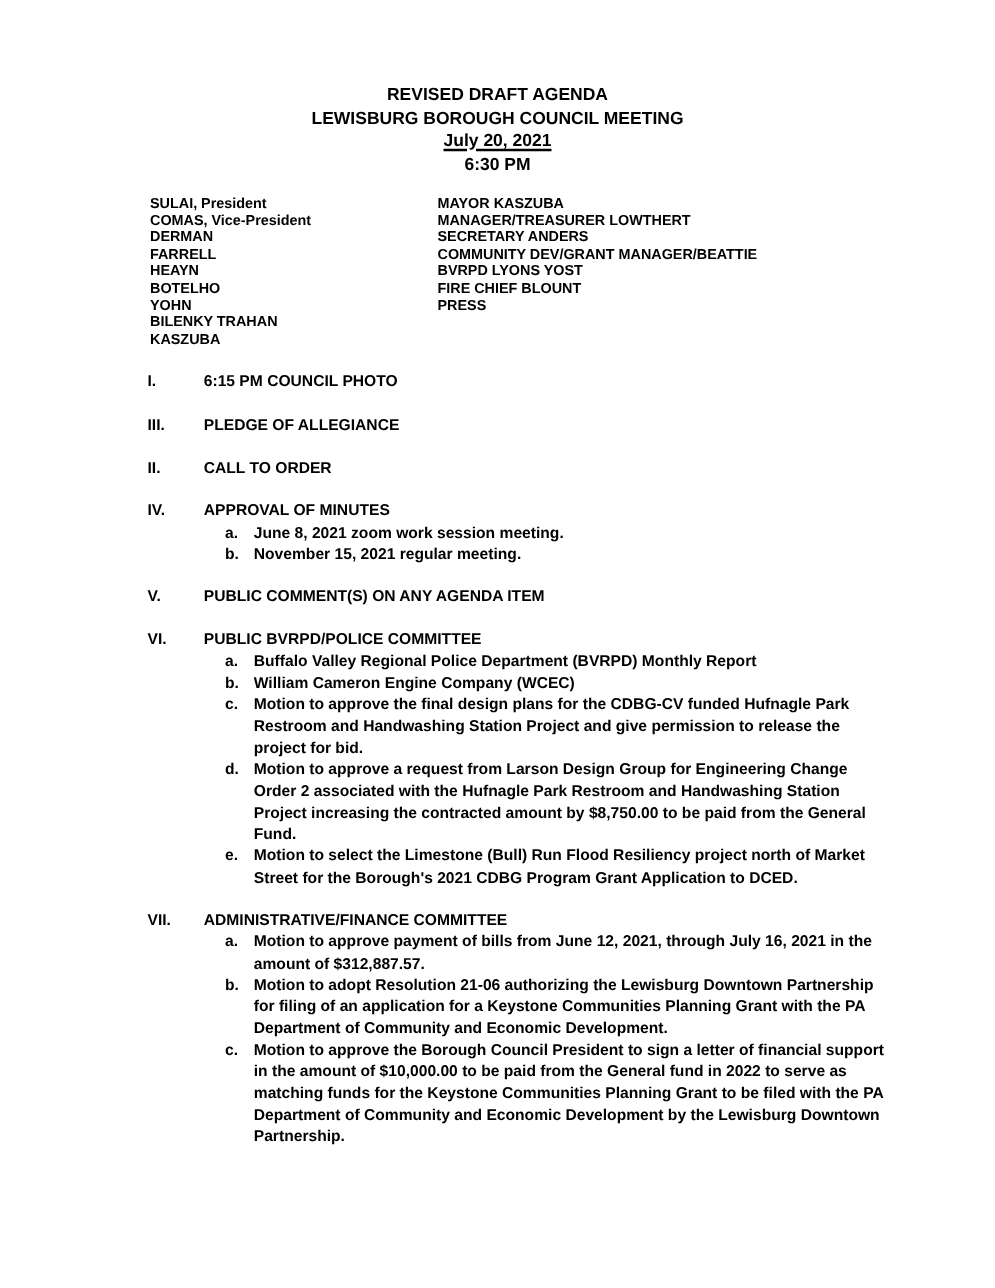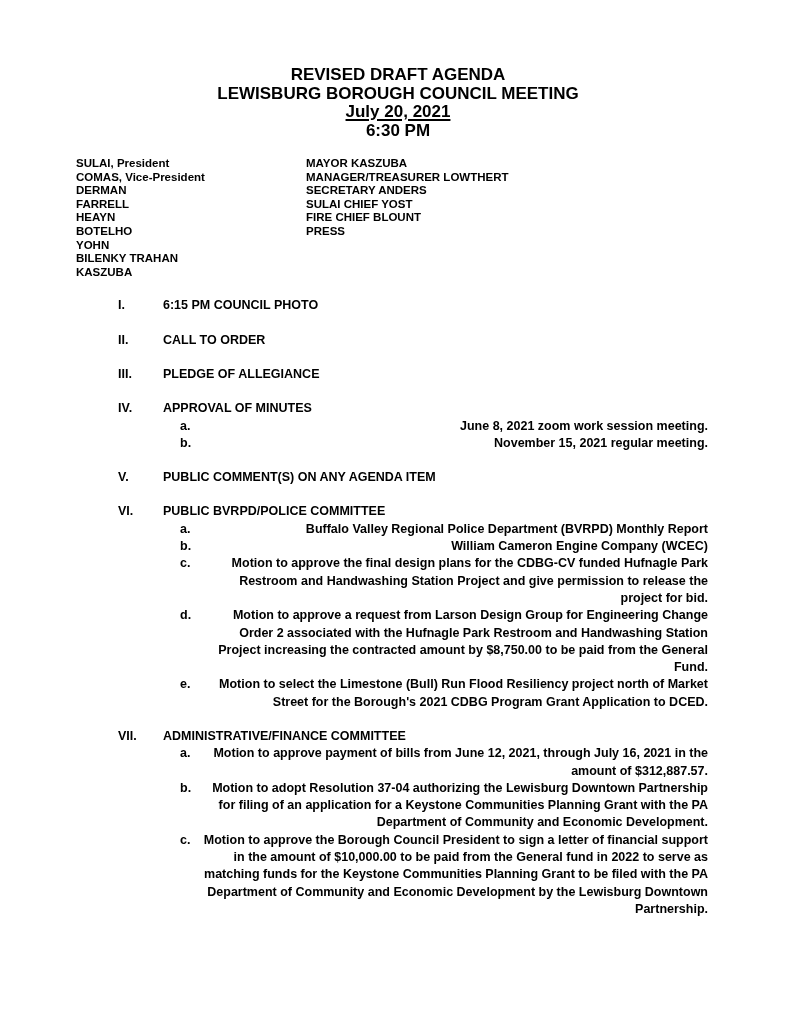--- a/index.html
+++ b/index.html
@@ -14,33 +14,33 @@
     background: #ffffff;
     color: #000000;
     font-family: "Liberation Sans", sans-serif;
     font-weight: 700;
     overflow: hidden;
   }
   
   .doc-header {
     padding-top: 66px;
     text-align: center;
-    font-size: 17px;
+    font-size: 14px;
     line-height: 18.5px;
   }
   .doc-header .date {
     text-decoration: underline;
     text-decoration-thickness: 2px;
     text-underline-offset: 2px;
   }
   
   .attendees {
     display: flex;
     margin-top: 17px;
-    padding-left: 76px;
+    padding-left: 120px;
     font-size: 11.5px;
     line-height: 13.6px;
   }
   .attendees .col-left {
     width: 230px;
     flex: 0 0 230px;
   }
   .attendees .col-right {
     flex: 1;
   }
@@ -70,21 +70,20 @@
   }
   .item {
     display: flex;
   }
   .letter {
     flex: 0 0 23px;
     width: 23px;
   }
   .item-text {
     flex: 1;
-    text-align: right;
   }
 </style>
 </head>
 <body>
 
 <div class="page">
 
   <div class="doc-header">
     <div>REVISED DRAFT AGENDA</div>
     <div>LEWISBURG BOROUGH COUNCIL MEETING</div>
@@ -101,47 +100,48 @@
         <div>HEAYN</div>
         <div>BOTELHO</div>
         <div>YOHN</div>
         <div>BILENKY TRAHAN</div>
         <div>KASZUBA</div>
       </div>
     <div class="col-right">
         <div>MAYOR KASZUBA</div>
         <div>MANAGER/TREASURER LOWTHERT</div>
         <div>SECRETARY ANDERS</div>
-        <div>SULAI CHIEF YOST</div>
+        <div>COMMUNITY DEV/GRANT MANAGER/BEATTIE</div>
+        <div>BVRPD LYONS YOST</div>
         <div>FIRE CHIEF BLOUNT</div>
         <div>PRESS</div>
       </div>
   </div>
 
   <div class="agenda">
       <div class="section">
         <div class="sec-head">
           <div class="numeral">I.</div>
           <div class="sec-title">6:15 PM COUNCIL PHOTO</div>
         </div>
       </div>
       <div class="section">
         <div class="sec-head">
+          <div class="numeral">III.</div>
+          <div class="sec-title">PLEDGE OF ALLEGIANCE</div>
+        </div>
+      </div>
+      <div class="section">
+        <div class="sec-head">
           <div class="numeral">II.</div>
           <div class="sec-title">CALL TO ORDER</div>
         </div>
       </div>
       <div class="section">
         <div class="sec-head">
-          <div class="numeral">III.</div>
-          <div class="sec-title">PLEDGE OF ALLEGIANCE</div>
-        </div>
-      </div>
-      <div class="section">
-        <div class="sec-head">
           <div class="numeral">IV.</div>
           <div class="sec-title">APPROVAL OF MINUTES</div>
         </div>
         <div class="items">
           <div class="item">
             <div class="letter">a.</div>
             <div class="item-text">June 8, 2021 zoom work session meeting.</div>
           </div>
           <div class="item">
             <div class="letter">b.</div>
@@ -188,21 +188,21 @@
           <div class="numeral">VII.</div>
           <div class="sec-title">ADMINISTRATIVE/FINANCE COMMITTEE</div>
         </div>
         <div class="items">
           <div class="item">
             <div class="letter">a.</div>
             <div class="item-text">Motion to approve payment of bills from June 12, 2021, through July 16, 2021 in the amount of $312,887.57.</div>
           </div>
           <div class="item">
             <div class="letter">b.</div>
-            <div class="item-text">Motion to adopt Resolution 37-04 authorizing the Lewisburg Downtown Partnership for filing of an application for a Keystone Communities Planning Grant with the PA Department of Community and Economic Development.</div>
+            <div class="item-text">Motion to adopt Resolution 21-06 authorizing the Lewisburg Downtown Partnership for filing of an application for a Keystone Communities Planning Grant with the PA Department of Community and Economic Development.</div>
           </div>
           <div class="item">
             <div class="letter">c.</div>
             <div class="item-text">Motion to approve the Borough Council President to sign a letter of financial support in the amount of $10,000.00 to be paid from the General fund in 2022 to serve as matching funds for the Keystone Communities Planning Grant to be filed with the PA Department of Community and Economic Development by the Lewisburg Downtown Partnership.</div>
           </div>
         </div>
       </div>
     </div>
 
 </div>

